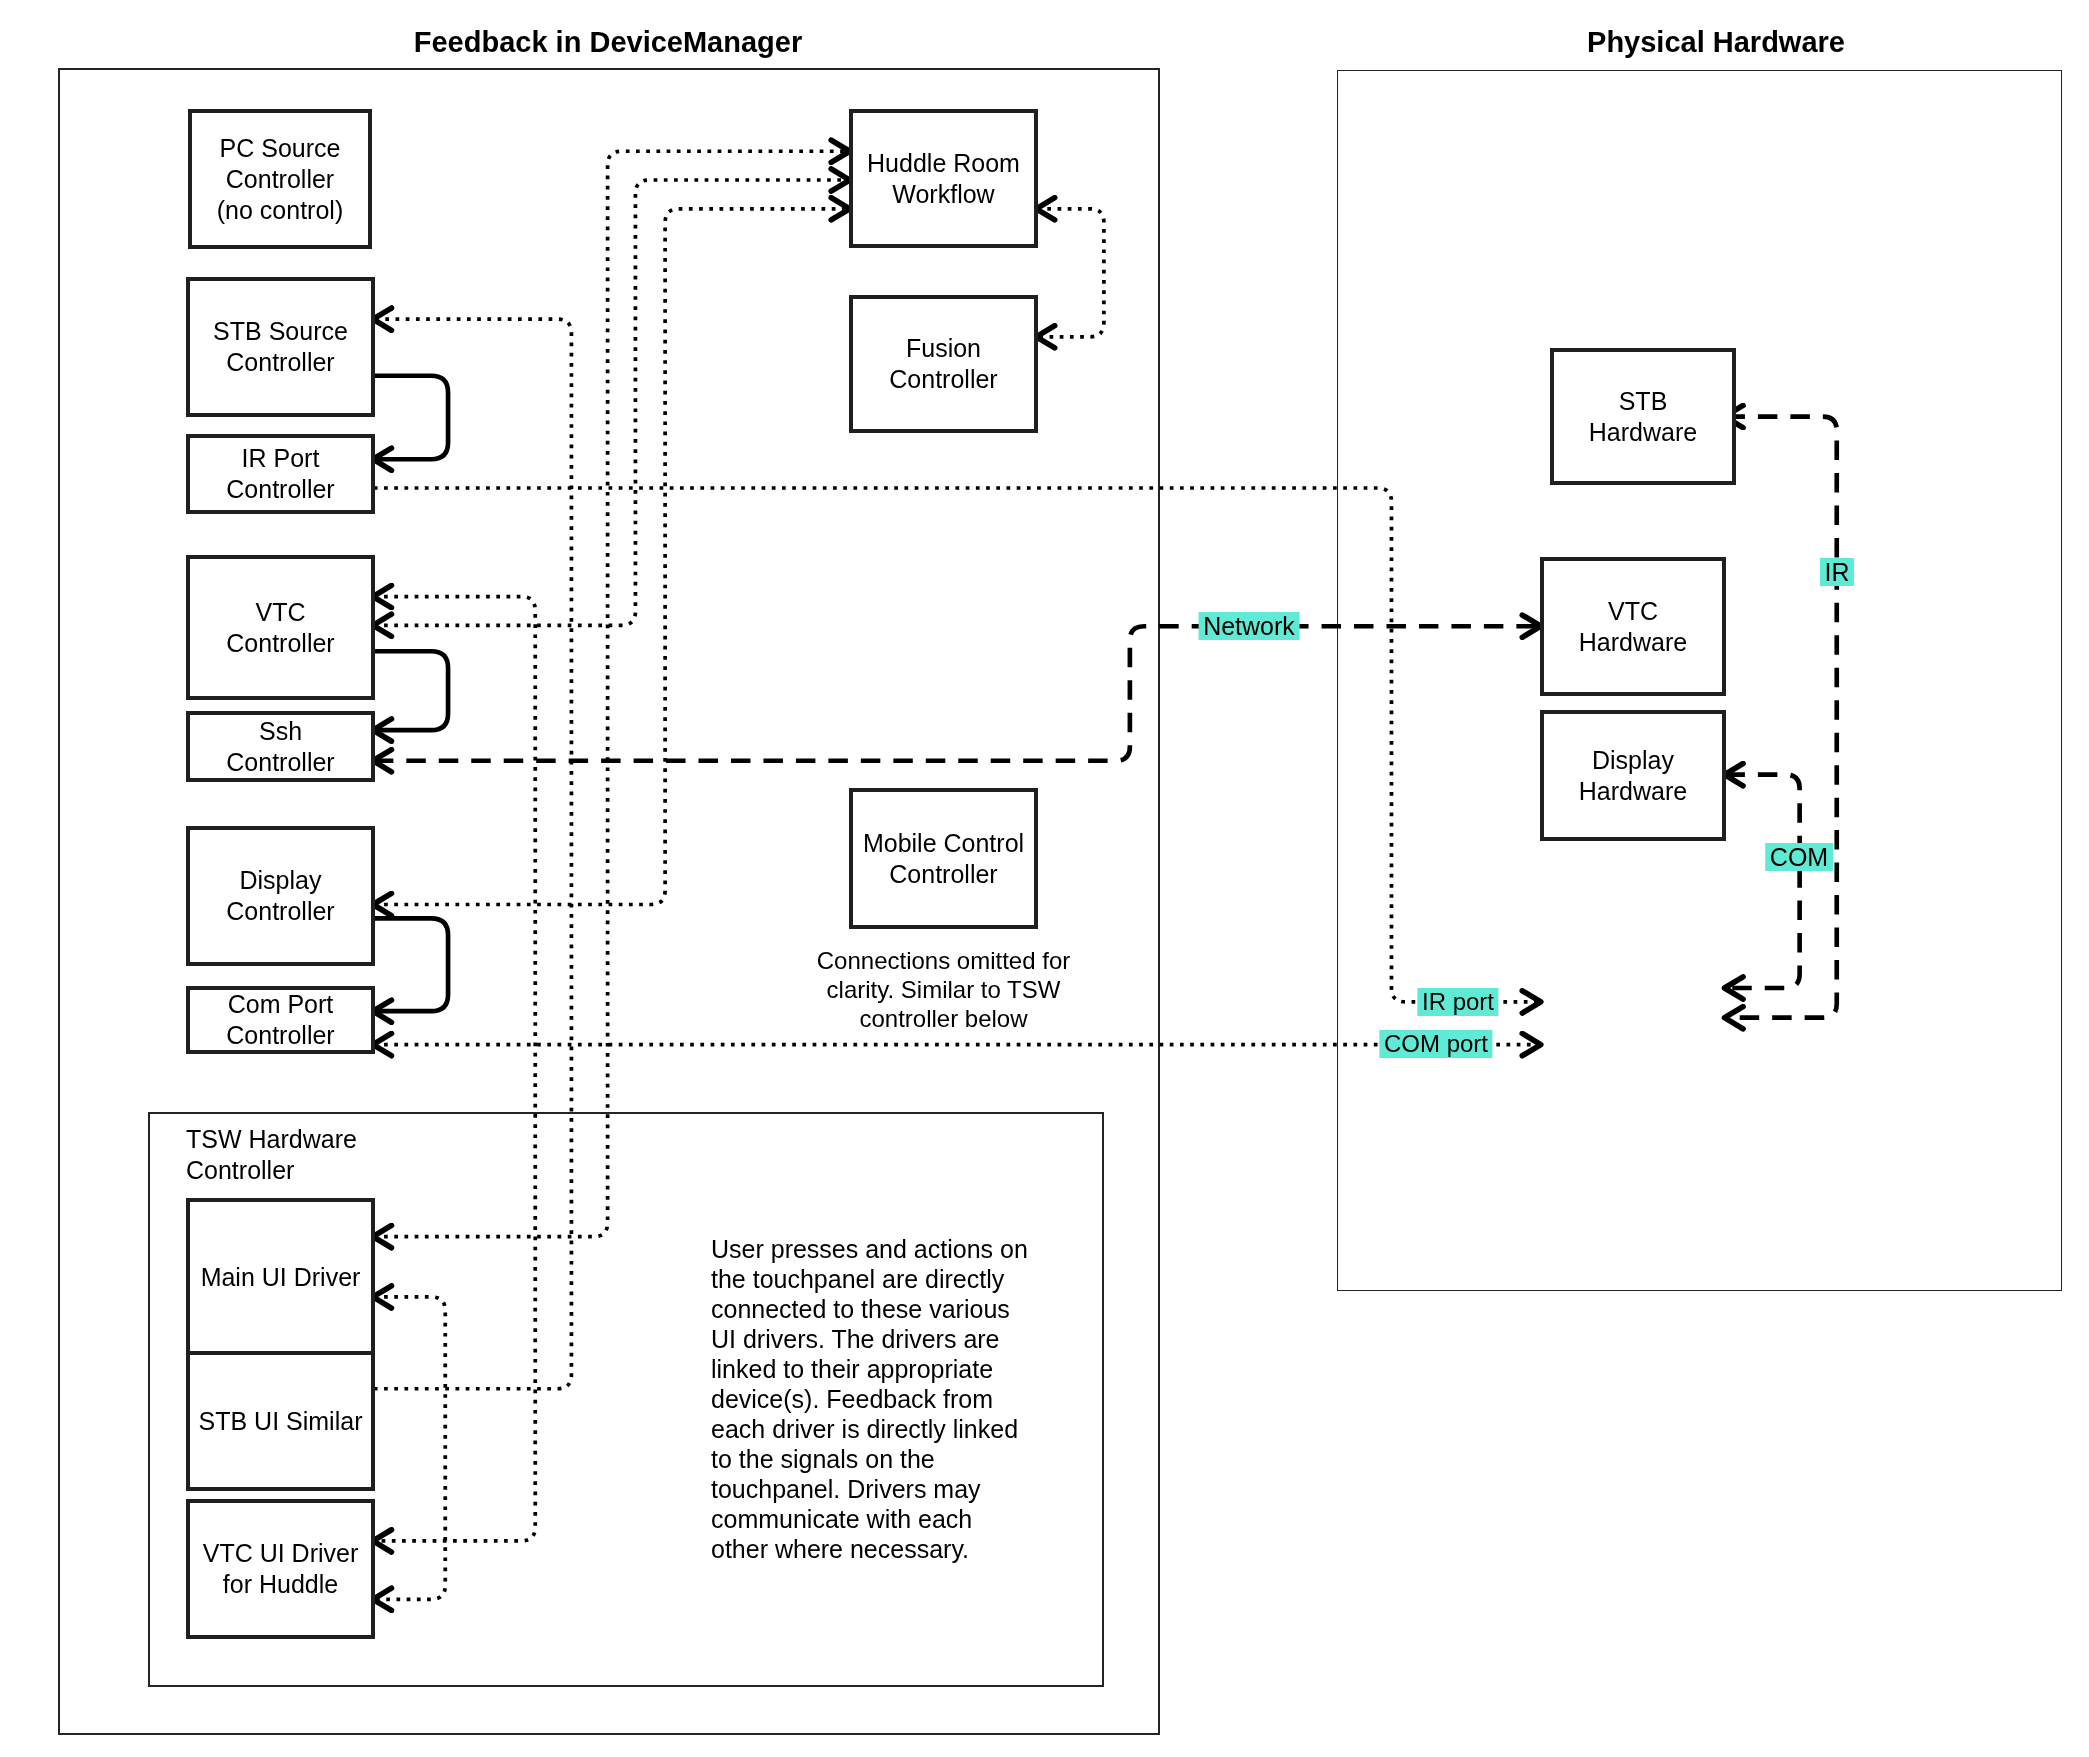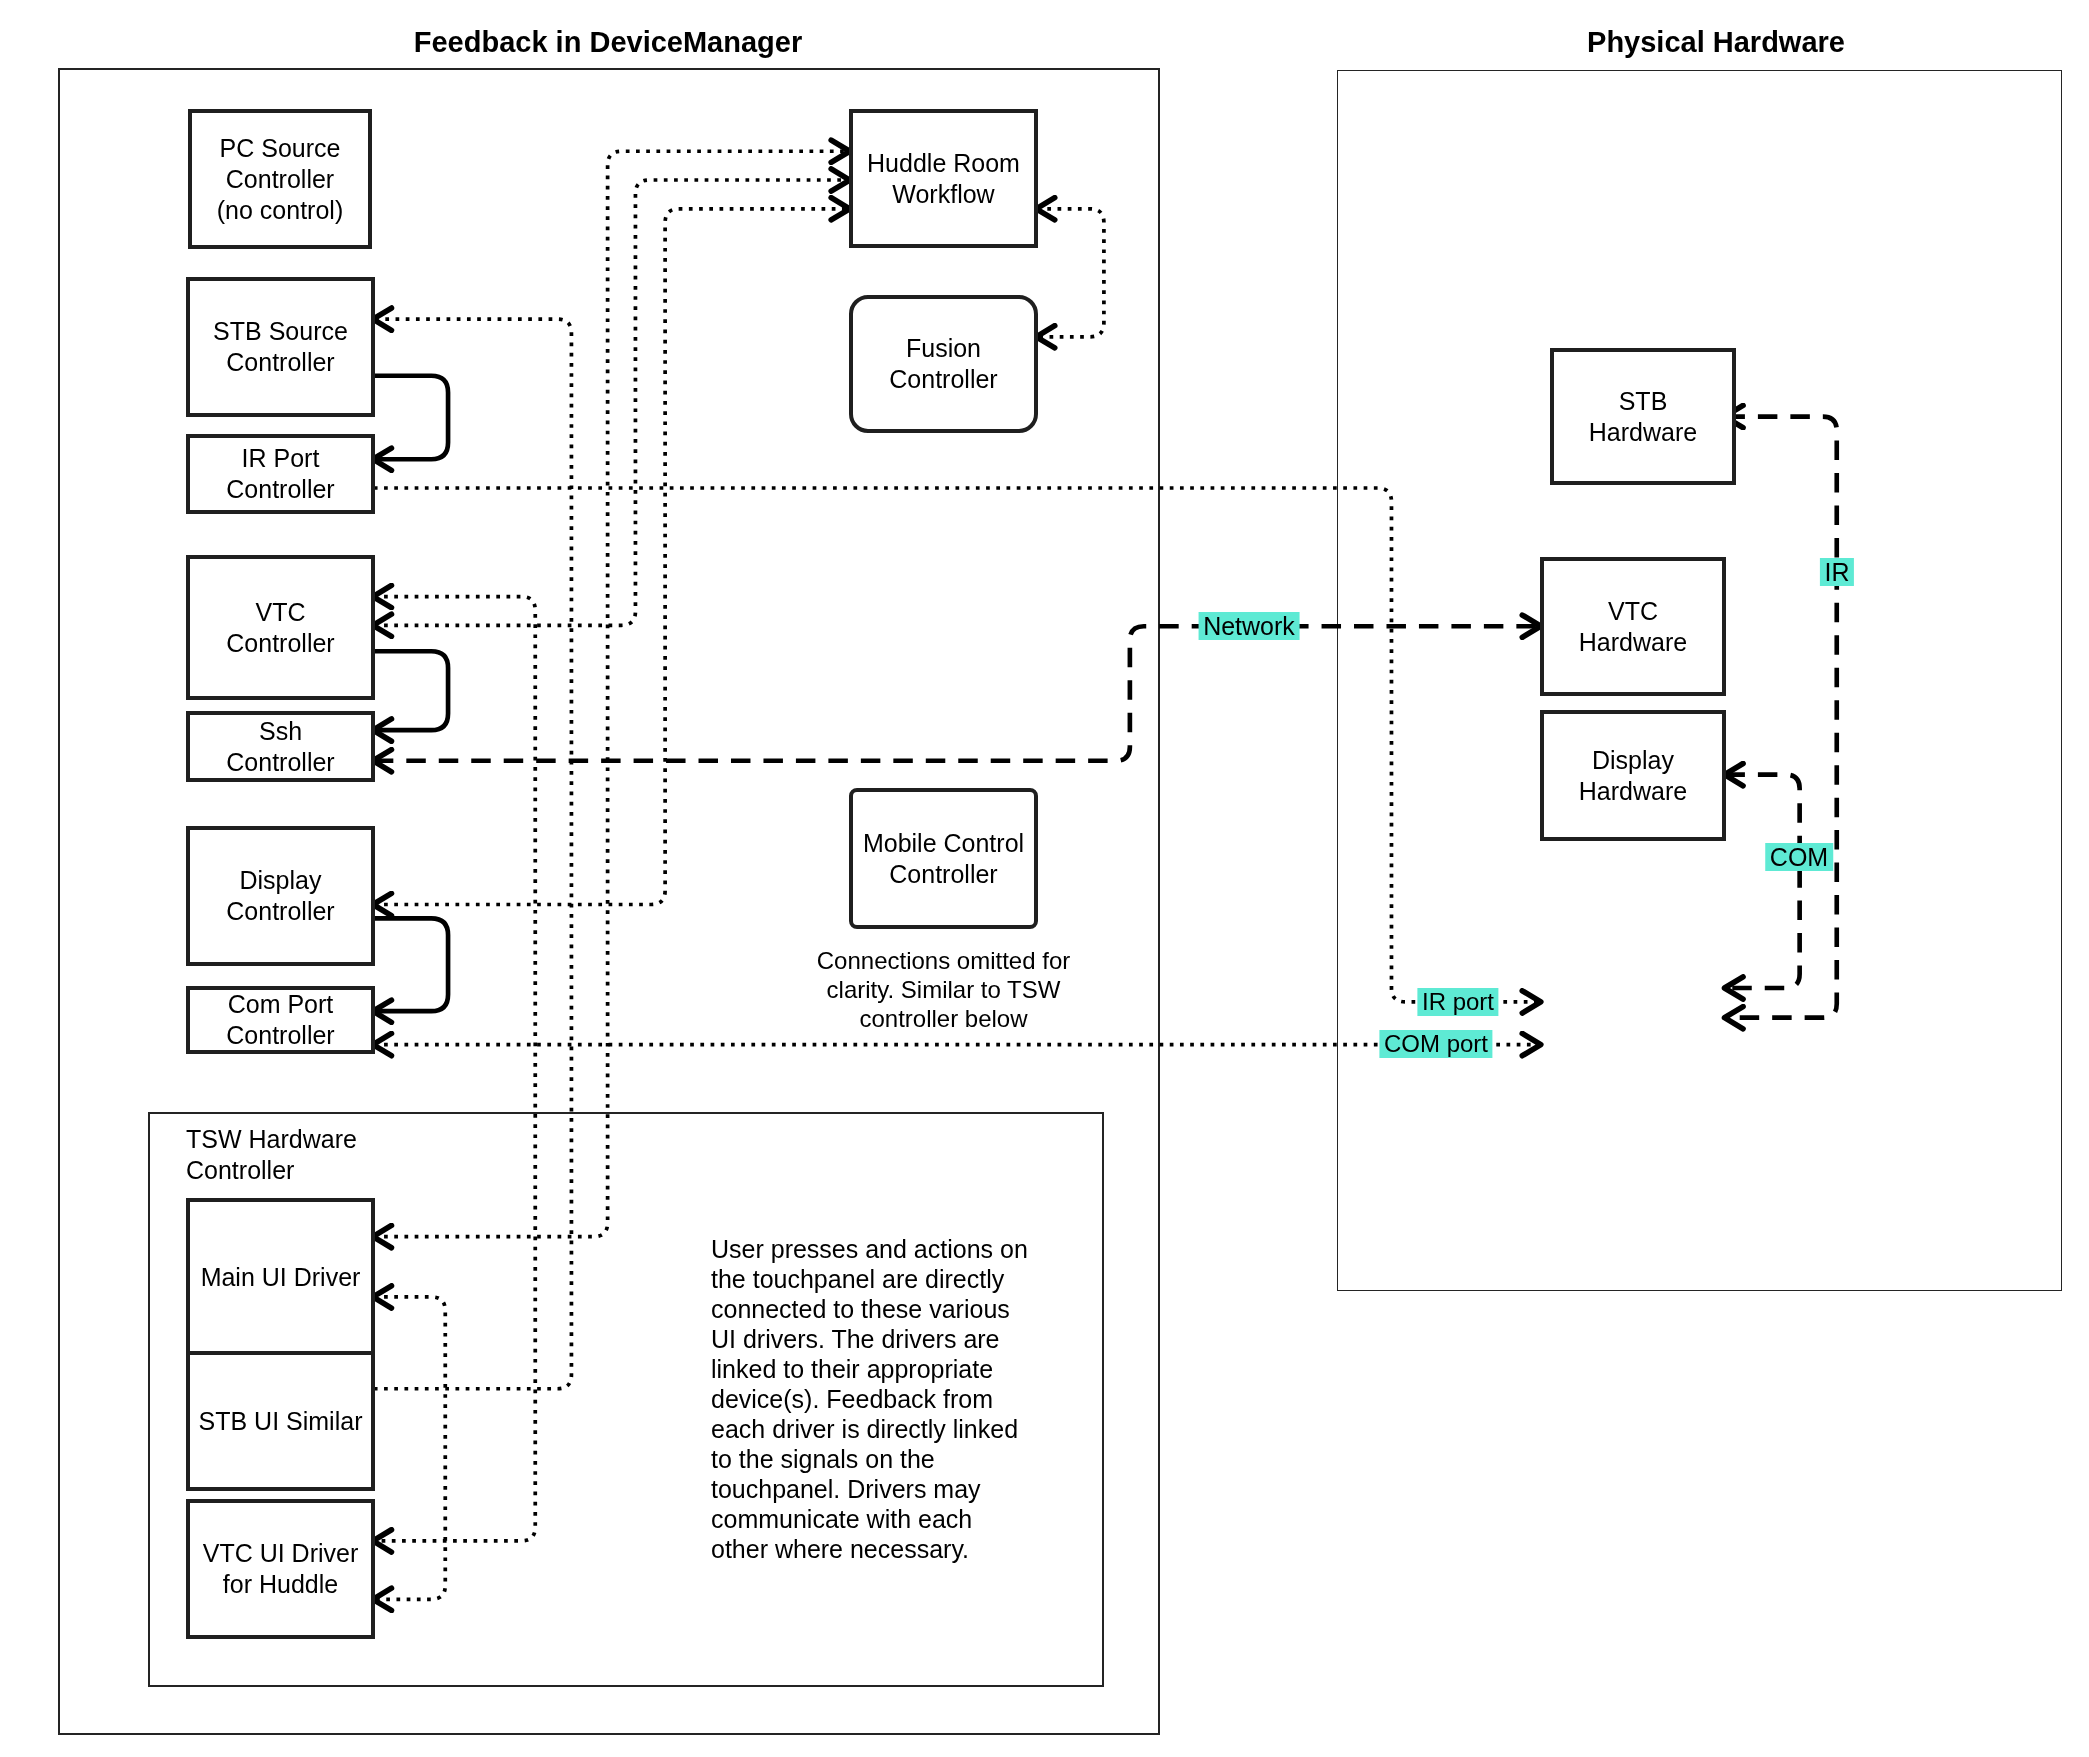--- a/index.html
+++ b/index.html
@@ -80,23 +80,23 @@
 Controller</div>
   <div class="box" style="left:186px;top:711px;width:189px;height:71px;">Ssh
 Controller</div>
   <div class="box" style="left:186px;top:826px;width:189px;height:140px;">Display
 Controller</div>
   <div class="box" style="left:186px;top:986px;width:189px;height:68px;">Com Port
 Controller</div>
 
   <div class="box" style="left:849px;top:109px;width:189px;height:139px;">Huddle Room
 Workflow</div>
-  <div class="box" style="left:849px;top:295px;width:189px;height:138px;border-radius:19px;">Fusion
+  <div class="box" style="left:849px;top:295px;width:189px;height:138px;">Fusion
 Controller</div>
-  <div class="box" style="left:849px;top:788px;width:189px;height:141px;border-radius:8px;">Mobile Control
+  <div class="box" style="left:849px;top:788px;width:189px;height:141px;">Mobile Control
 Controller</div>
   <div class="blocktext center" style="left:770px;top:946px;width:347px;font-size:24px;line-height:29px;">Connections omitted for
 clarity. Similar to TSW
 controller below</div>
 
   <div class="blocktext" style="left:186px;top:1124px;font-size:25px;line-height:31px;">TSW Hardware
 Controller</div>
   <div class="box" style="left:186px;top:1198px;width:189px;height:159px;">Main UI Driver</div>
   <div class="box" style="left:186px;top:1351px;width:189px;height:140px;">STB UI Similar</div>
   <div class="box" style="left:186px;top:1499px;width:189px;height:140px;">VTC UI Driver

